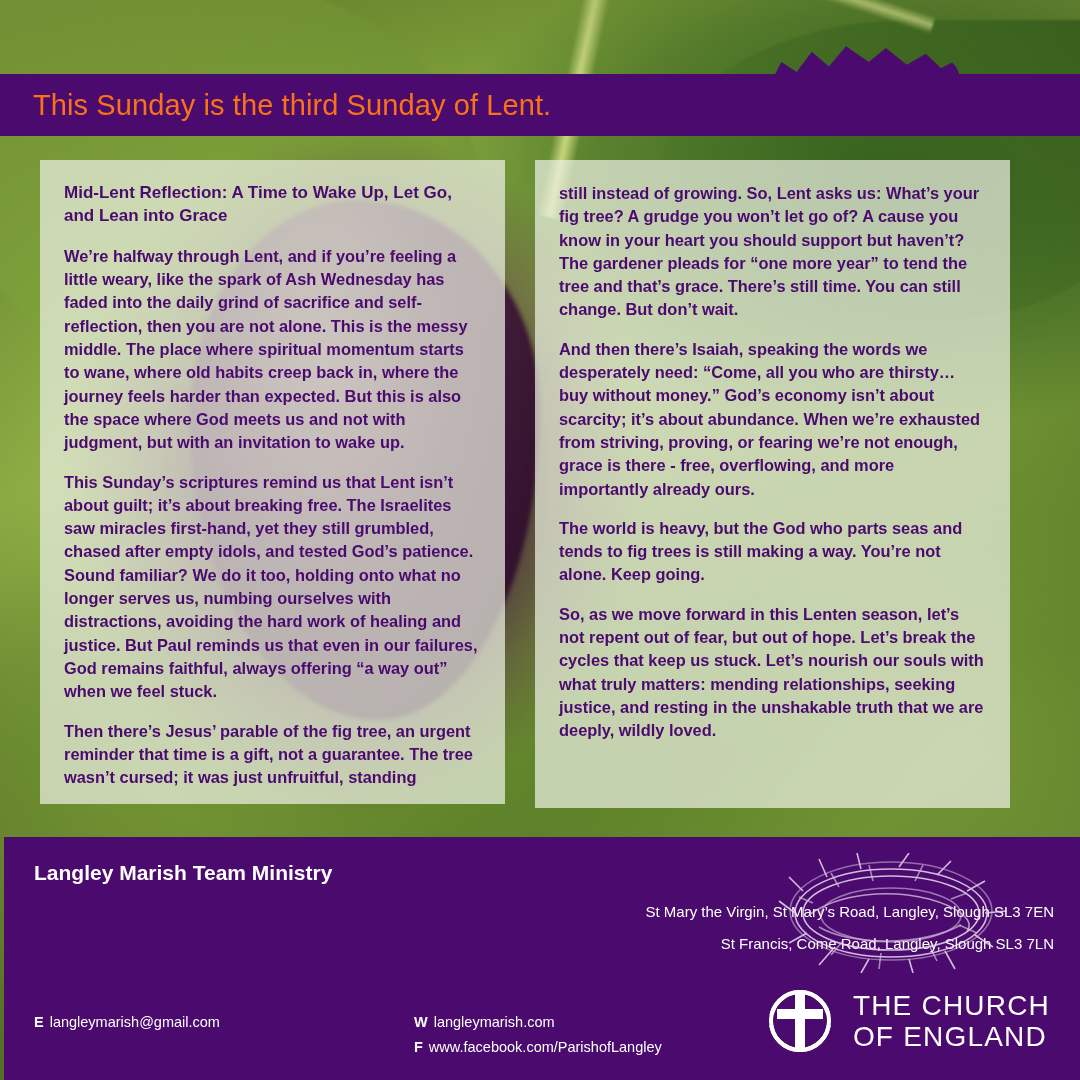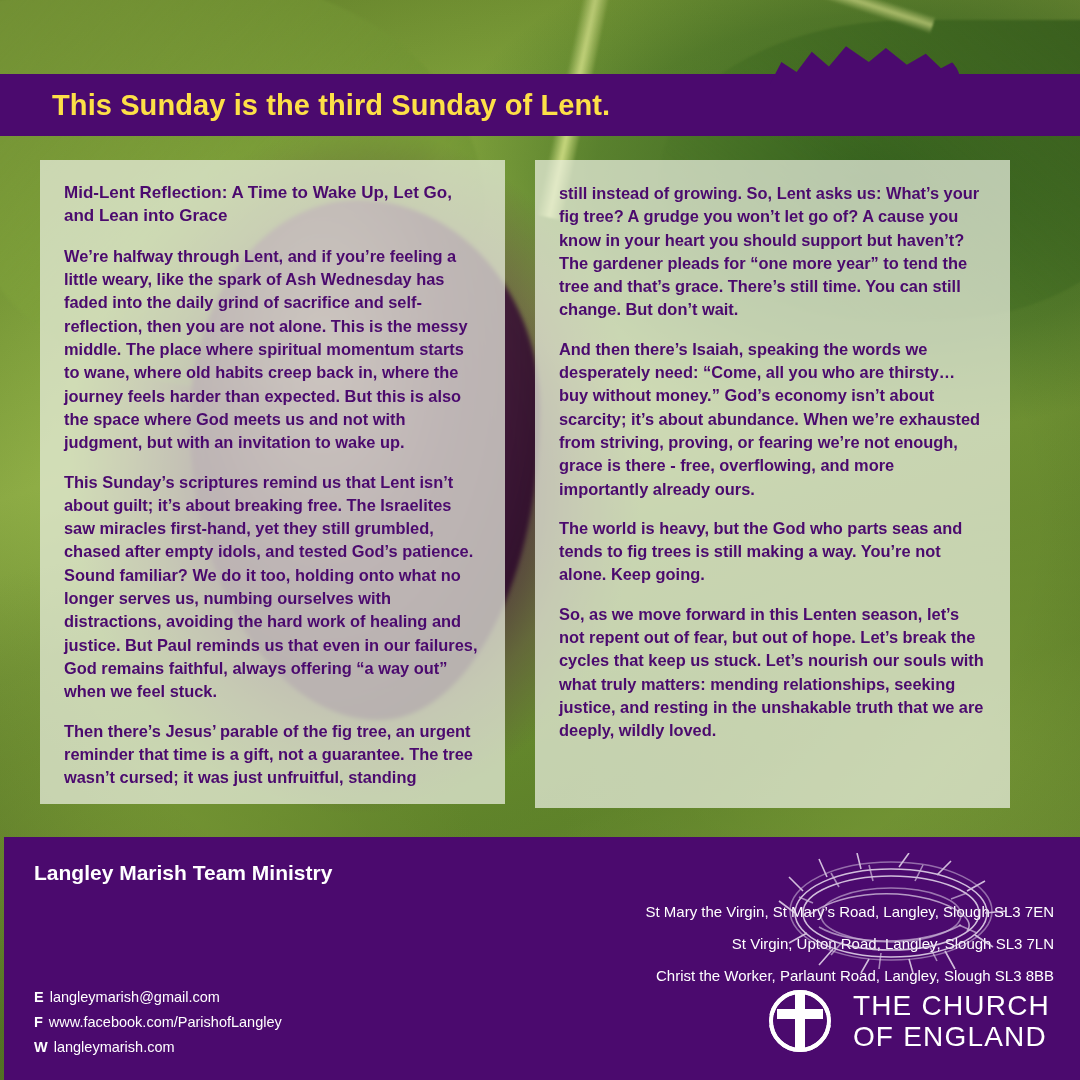--- a/index.html
+++ b/index.html
@@ -64,25 +64,25 @@
     background: radial-gradient(ellipse 900px 760px at 50% 48%, rgba(0,0,0,0) 55%, rgba(20,36,8,0.28) 100%);
   }
 
   
   .header-band {
     position: absolute; left: 0; top: 74px; width: 1080px; height: 62px;
     background: #4b0a6e;
     display: flex; align-items: center;
   }
   .header-title {
-    color: #fde047;
+    color: #f97316;
     font-size: 29px;
-    font-weight: bold;
+    font-weight: normal;
     letter-spacing: .1px;
-    padding-left: 52px;
+    padding-left: 33px;
   }
   
   .band-leaf {
     position: absolute; right: 120px; top: -36px; width: 190px; height: 46px;
     background: #4b0a6e;
     border-radius: 60% 50% 0 0 / 100% 100% 0 0;
     clip-path: polygon(0% 100%, 6% 52%, 14% 74%, 22% 30%, 31% 62%, 40% 18%, 52% 52%, 61% 22%, 72% 58%, 82% 34%, 90% 66%, 100% 44%, 100% 100%);
   }
 
   
@@ -120,21 +120,20 @@
   .ministry-name {
     font-size: 21px; font-weight: bold; margin-bottom: 18px;
   }
   .addr {
     font-size: 15px; margin-bottom: 15px; font-weight: normal; text-align: right;
   }
   .contacts {
     position: absolute; left: 30px; bottom: 16px;
     display: flex; gap: 0;
     font-size: 14.5px;
-    flex-direction: column;
   }
   .contact-col { width: 380px; }
   .contact-row { margin-bottom: 9px; }
   .contact-row b { font-weight: bold; margin-right: 6px; }
 
   
   .crown {
     position: absolute; right: 70px; top: 16px; width: 245px; height: 120px;
     opacity: .95;
   }
@@ -182,35 +181,34 @@
       <p>The world is heavy, but the God who parts seas and tends to fig trees is still making a way. You’re not alone. Keep going.</p>
       <p>So, as we move forward in this Lenten season, let’s not repent out of fear, but out of hope. Let’s break the cycles that keep us stuck. Let’s nourish our souls with what truly matters: mending relationships, seeking justice, and resting in the unshakable truth that we are deeply, wildly loved.</p>
     </div>
 
   </div>
 
   <div class="footer">
     <div class="footer-inner">
       <div class="ministry-name">Langley Marish Team Ministry</div>
       <div class="addr">St Mary the Virgin, St Mary’s Road, Langley, Slough SL3 7EN</div>
-      <div class="addr">St Virgin, Upton Road, Langley, Slough SL3 7LN</div>
-      <div class="addr">Christ the Worker, Parlaunt Road, Langley, Slough SL3 8BB</div>
+      <div class="addr">St Francis, Come Road, Langley, Slough SL3 7LN</div>
 
       <div class="contacts">
         <div class="contact-col">
           <div class="contact-row">
             <b>E</b><span>langleymarish@gmail.com</span>
           </div>
         </div>
         <div class="contact-col">
           <div class="contact-row">
-            <b>F</b><span>www.facebook.com/ParishofLangley</span>
+            <b>W</b><span>langleymarish.com</span>
           </div>
           <div class="contact-row">
-            <b>W</b><span>langleymarish.com</span>
+            <b>F</b><span>www.facebook.com/ParishofLangley</span>
           </div>
         </div>
       </div>
 
       <svg class="crown" viewBox="0 0 245 120">
         <g fill="none" stroke="#e8dcef" stroke-width="1.6" opacity="0.9">
           <ellipse cx="122" cy="60" rx="96" ry="44"></ellipse>
           <ellipse cx="122" cy="60" rx="88" ry="37"></ellipse>
           <ellipse cx="122" cy="62" rx="70" ry="27" opacity="0.6"></ellipse>
           <ellipse cx="122" cy="58" rx="101" ry="49" opacity="0.55"></ellipse>

